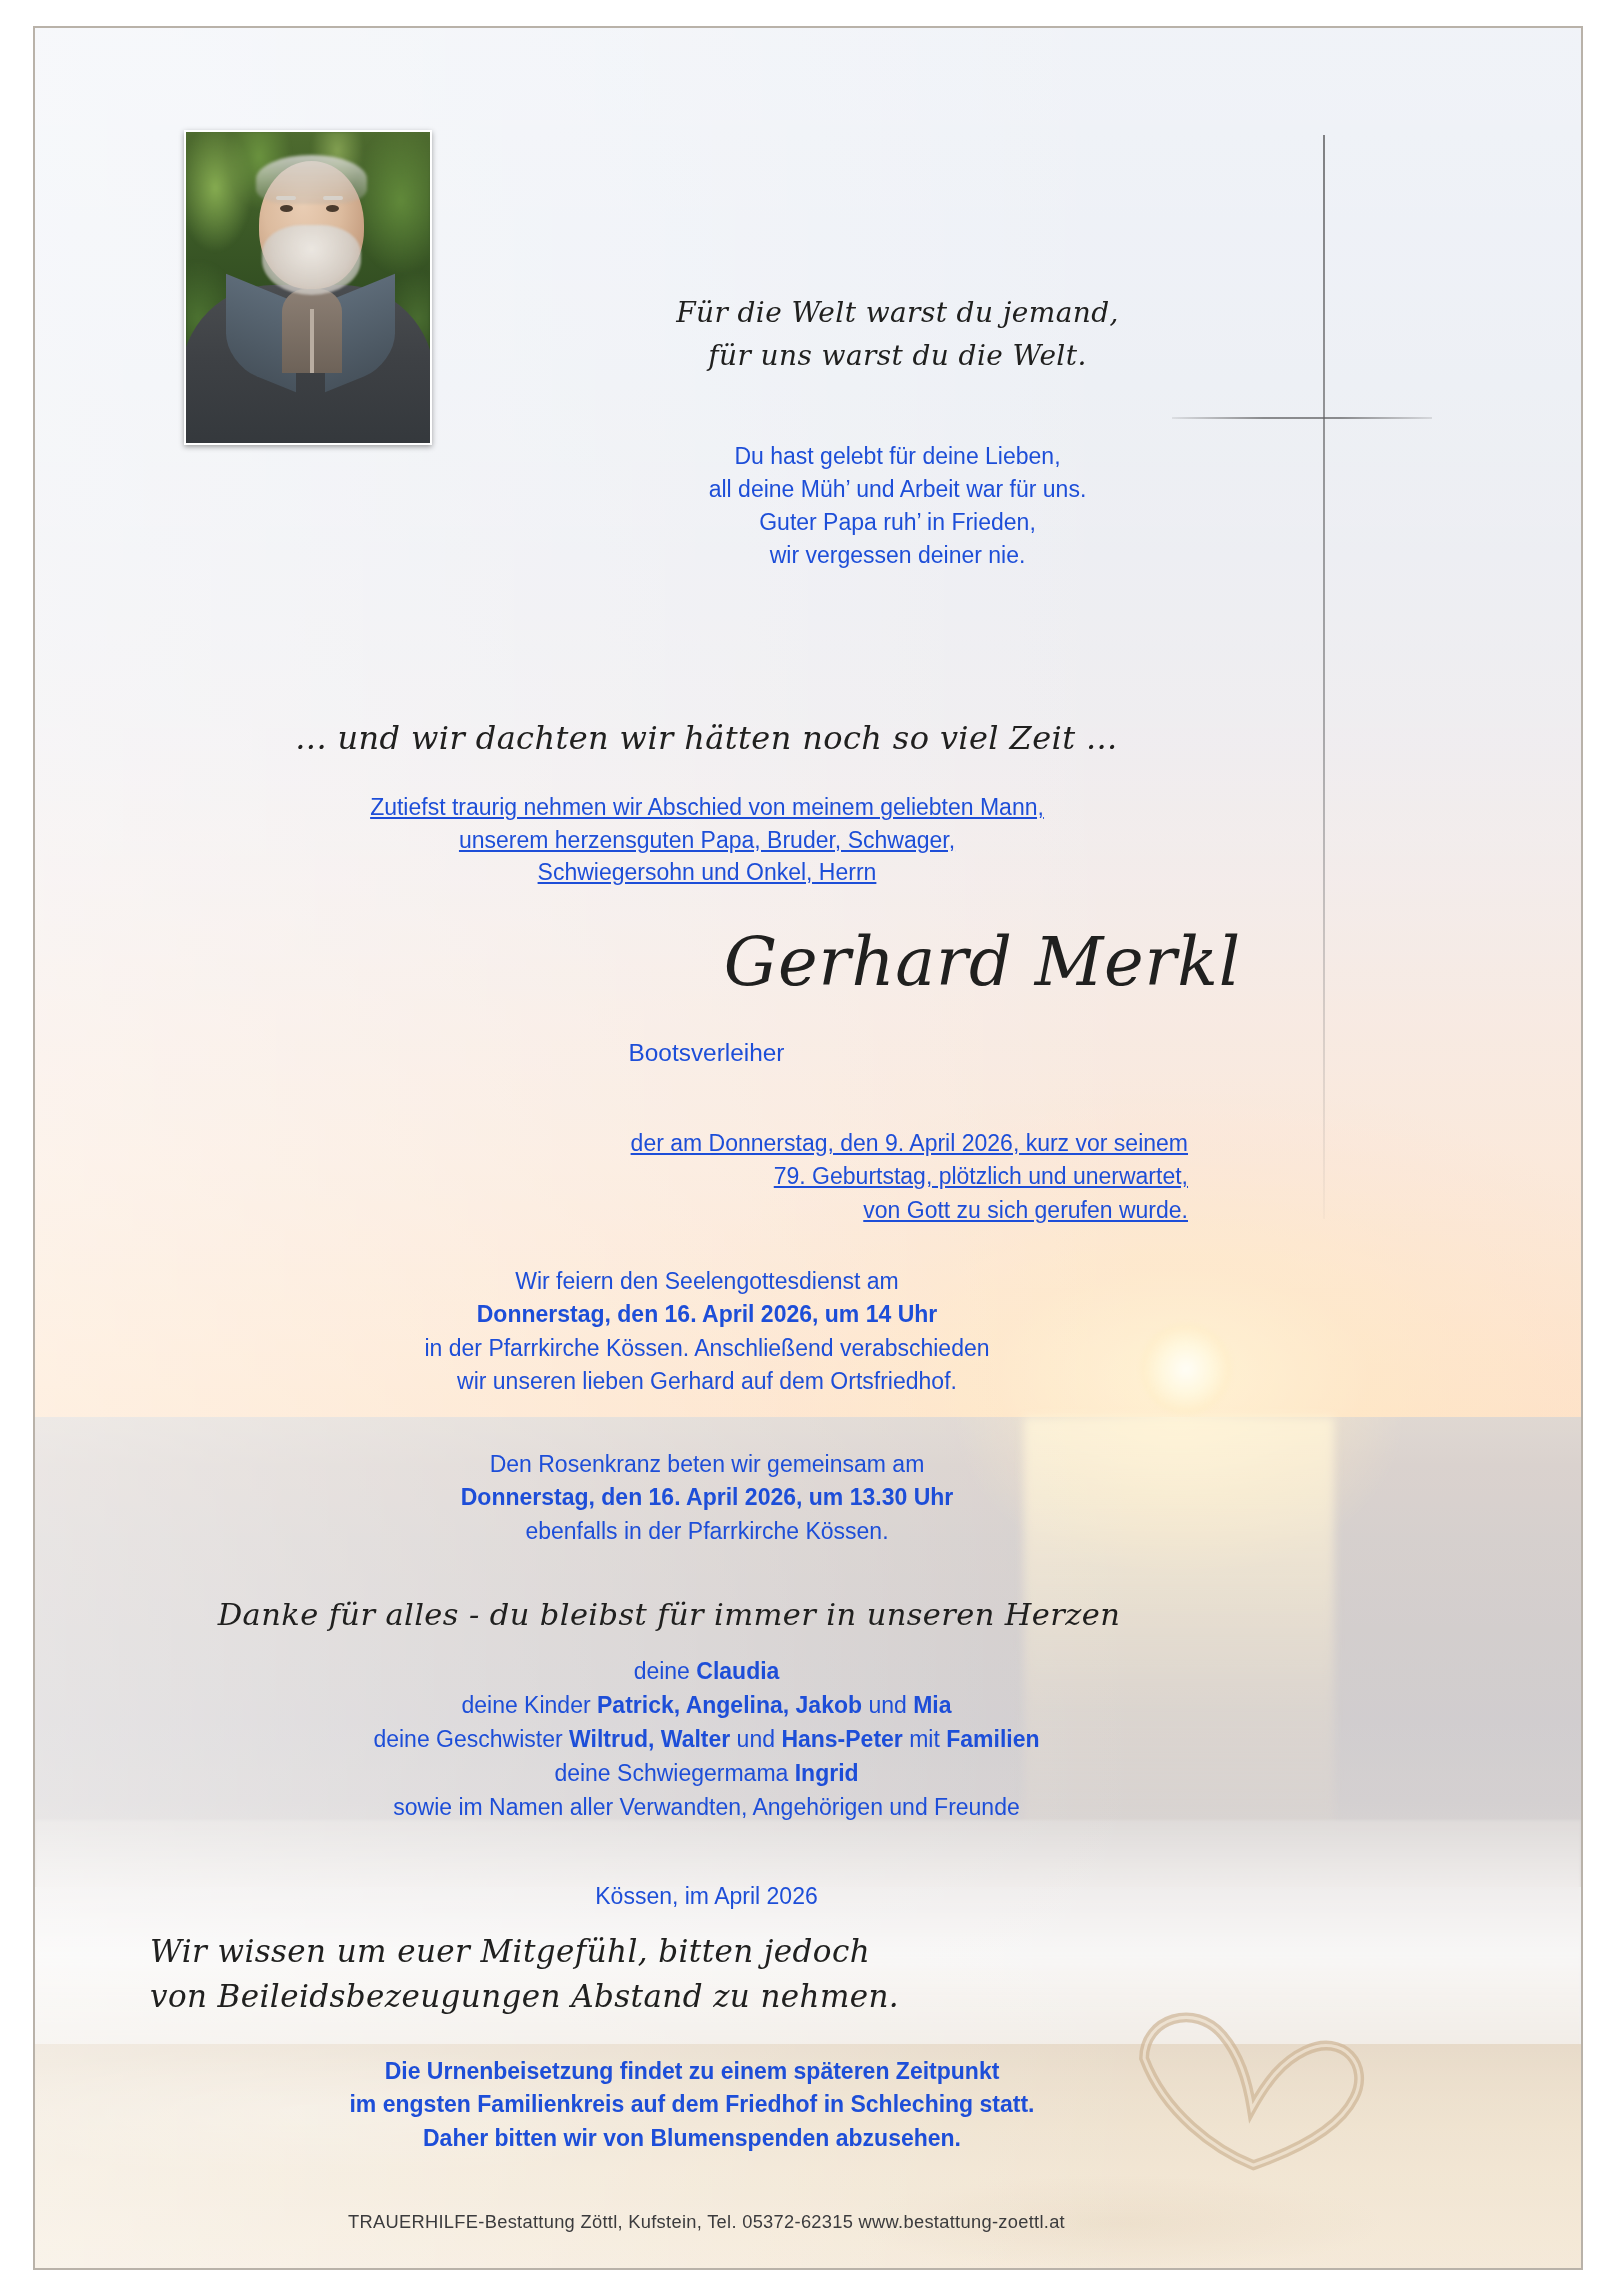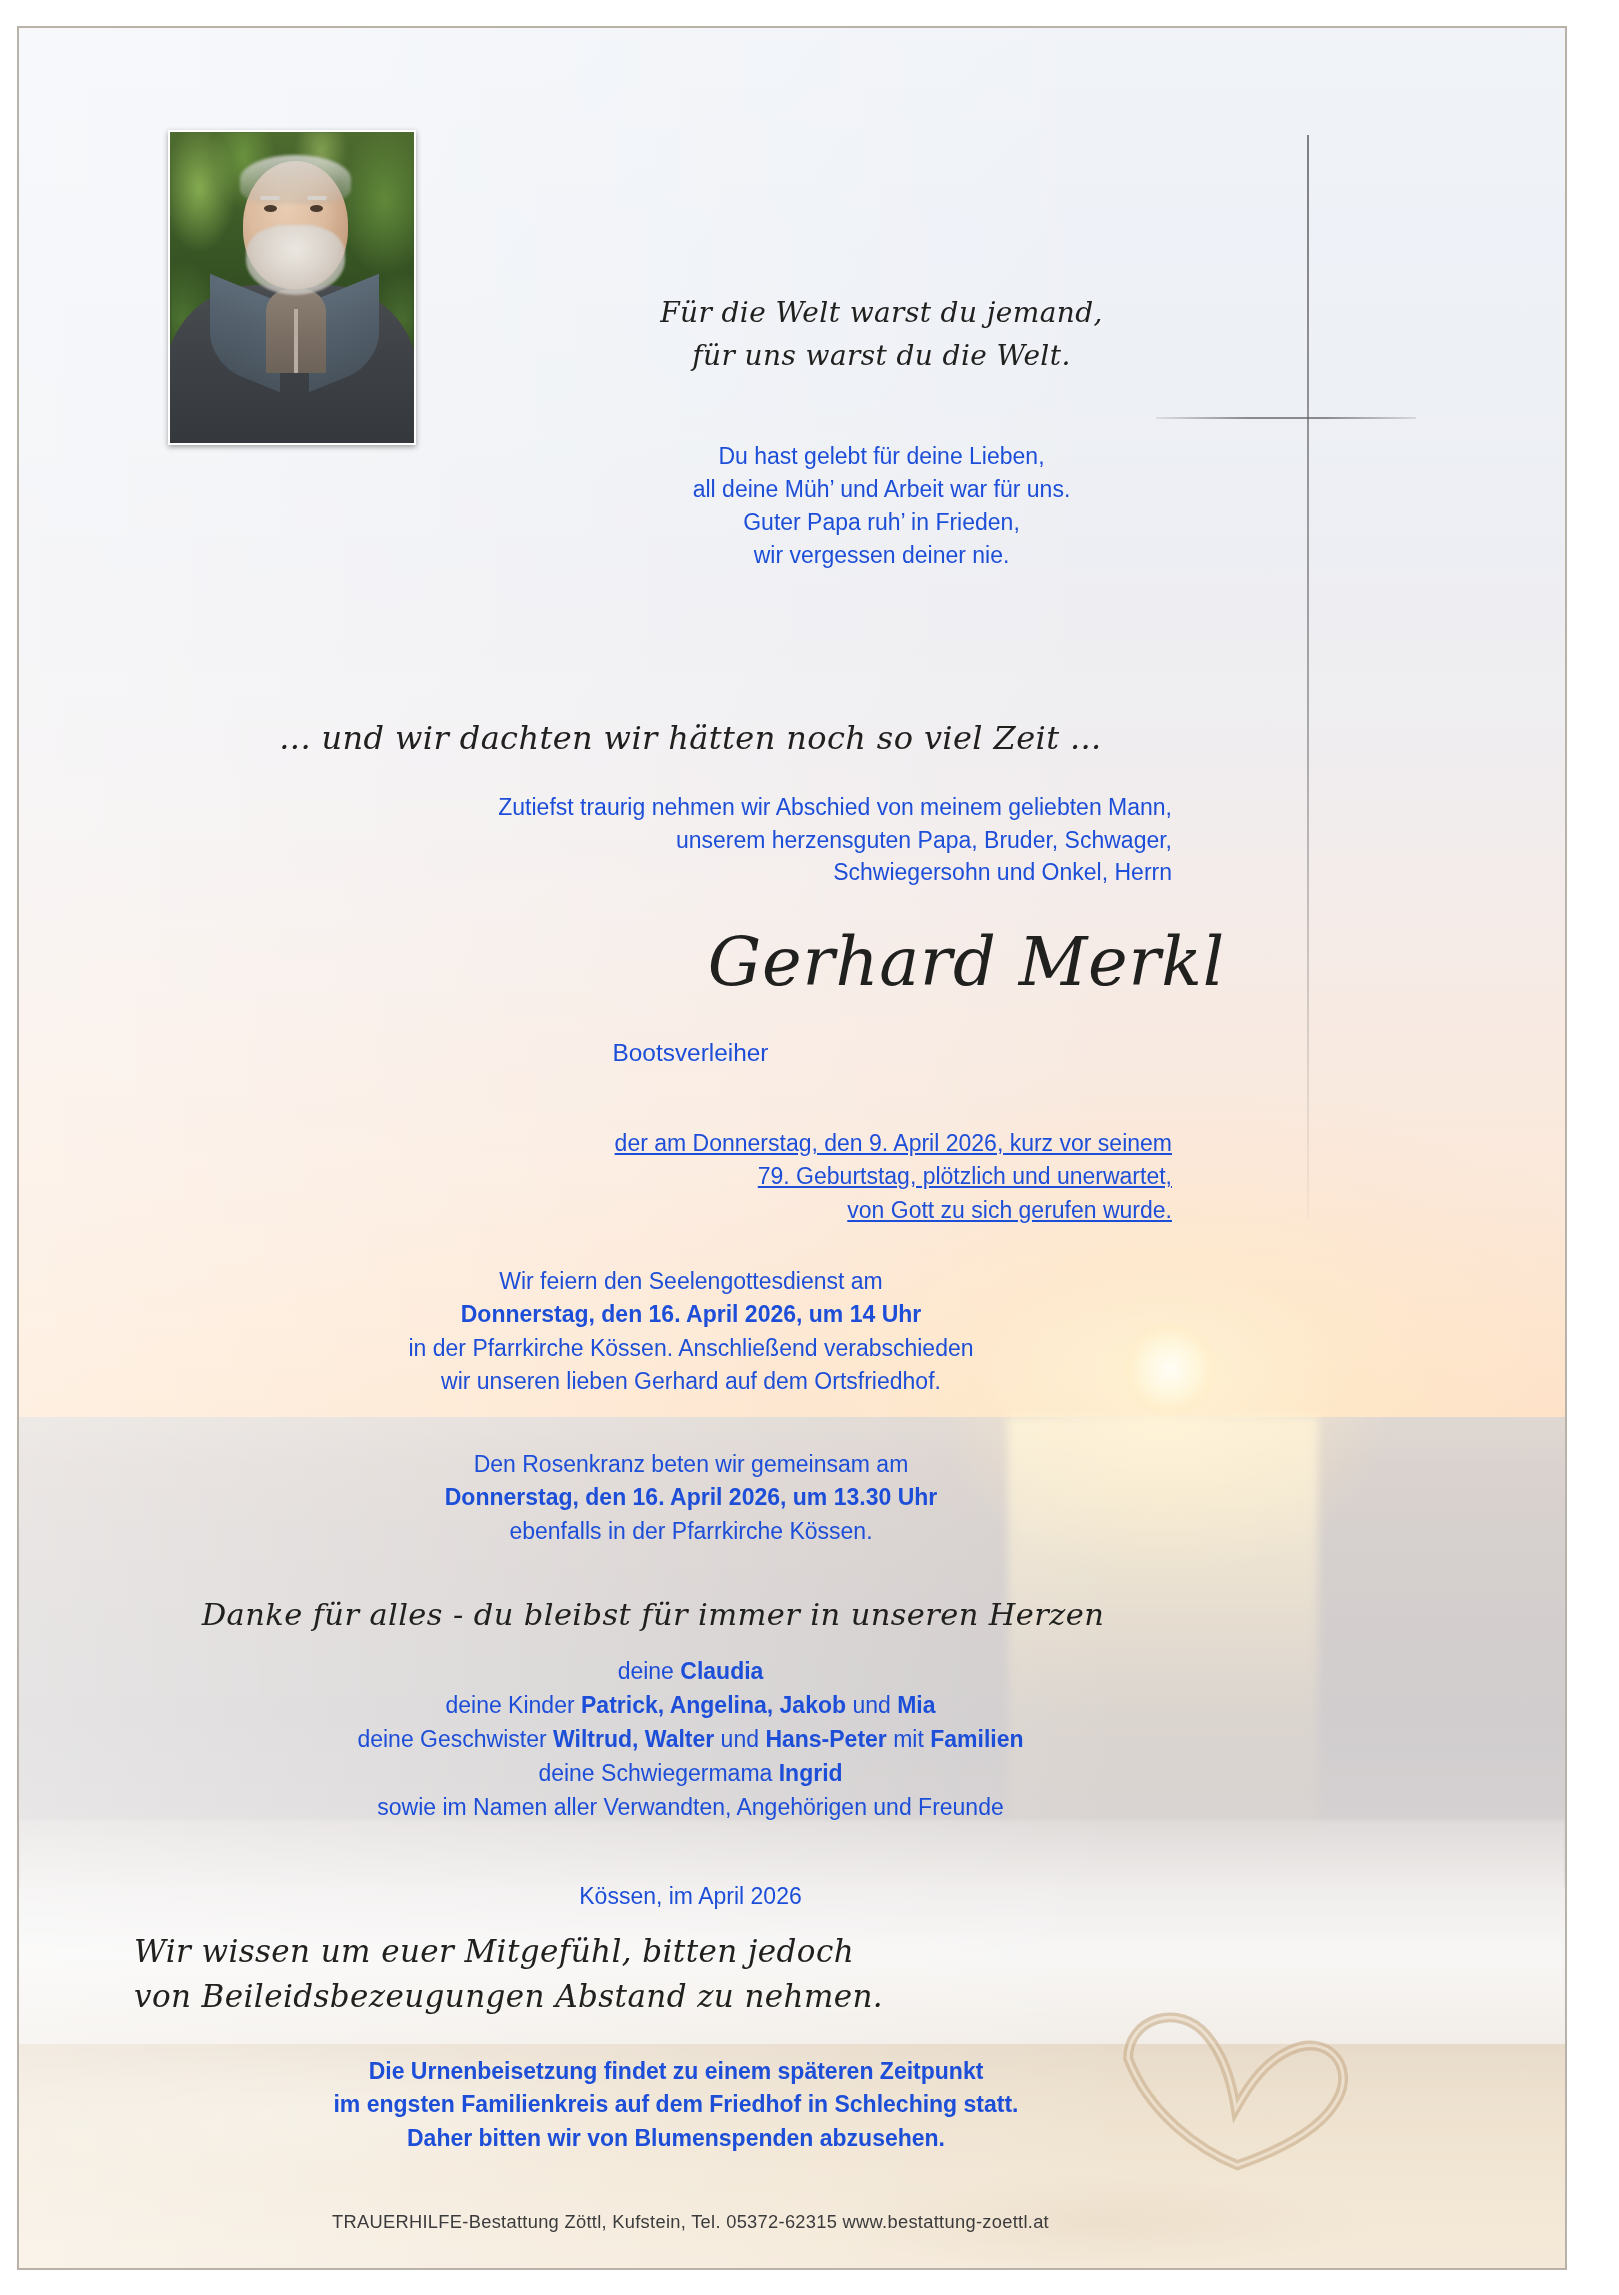--- a/index.html
+++ b/index.html
@@ -19,21 +19,21 @@
     position: relative;
     width: 1619px;
     height: 2295px;
     background: #ffffff;
     box-sizing: border-box;
   }
 
   
   .frame {
     position: absolute;
-    left: 17px;
+    left: 33px;
     top: 26px;
     width: 1550px;
     height: 2244px;
     border: 2.3px solid #b9b2a9;
     box-sizing: border-box;
     overflow: hidden;
     background: #e8eaf0;
   }
 
   
@@ -349,23 +349,24 @@
     top: 691px;
     width: 1069px;
     text-align: center;
     font-size: 32px;
   }
   .intro {
     position: absolute;
     left: 191px;
     top: 763px;
     width: 962px;
-    text-align: right;
+    text-align: center;
     font-size: 23px;
     line-height: 1.42;
+    text-decoration: underline;
   }
   .name {
     position: absolute;
     left: 137px;
     top: 901px;
     width: 1069px;
     text-align: right;
     font-size: 67px;
     line-height: 1;
     letter-spacing: 0.8px;

